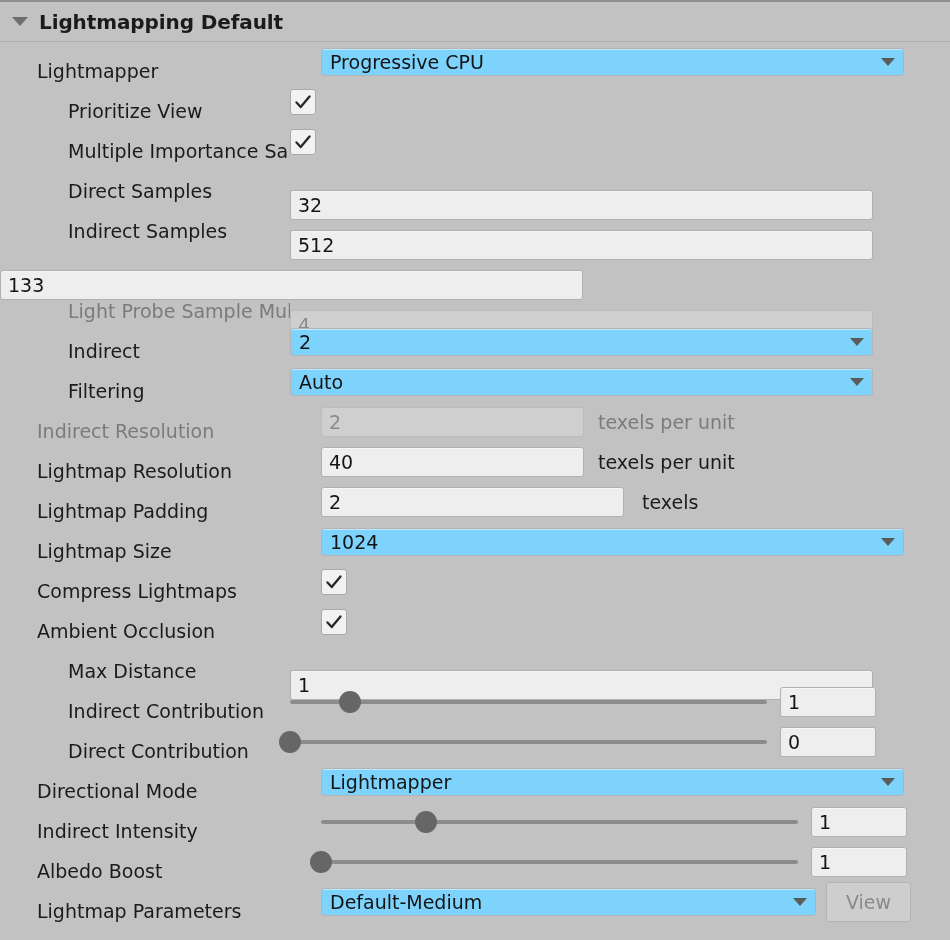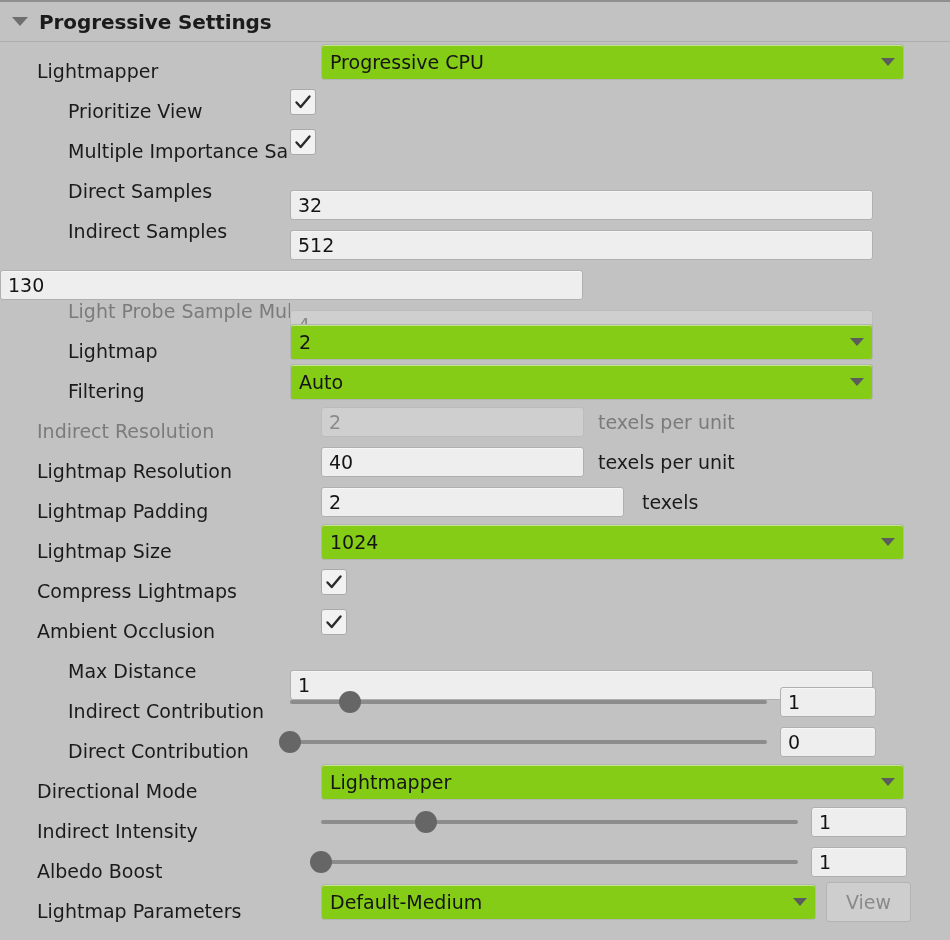--- a/index.html
+++ b/index.html
@@ -98,22 +98,22 @@
     color: #8a8a8a;
     box-shadow: none;
   }
   .textfield.full { width: 583px; margin-top: 45px; }
   .textfield.unit { width: 263px; }
   .textfield.unit-wide { width: 303px; }
   .textfield.num { width: 96px; }
 
   
   .dropdown {
-    height: 36px;
-    background: #84cc16;
+    height: 28px;
+    background: #7dd3fc;
     border: 1px solid #b4b4b4;
     border-radius: 3px;
     box-sizing: border-box;
     display: flex;
     align-items: center;
     padding-left: 8px;
     padding-right: 8px;
     font-size: 19px;
     color: #141414;
     position: relative;
@@ -207,21 +207,21 @@
     flex: 0 0 auto;
   }
 </style>
 </head>
 <body>
 
 <div id="panel">
 
   <div class="header">
     <div class="foldout-arrow"></div>
-    <div class="header-title">Progressive Settings</div>
+    <div class="header-title">Lightmapping Default</div>
   </div>
 
   <div class="row">
     <div class="label indent0">Lightmapper</div>
     <div class="control-area">
       <div class="dropdown full">
         <span class="dd-label">Progressive CPU</span>
         <span class="dd-arrow"></span>
       </div>
     </div>
@@ -258,33 +258,33 @@
 
   <div class="row">
     <div class="label indent1">Indirect Samples</div>
     <div class="control-area">
       <div class="textfield full">512</div>
     </div>
   </div>
 
   <div class="row">
     <div class="control-area">
-      <div class="textfield full">130</div>
+      <div class="textfield full">133</div>
     </div>
   </div>
 
   <div class="row">
     <div class="label indent1 disabled">Light Probe Sample Mul</div>
     <div class="control-area">
       <div class="textfield full disabled">4</div>
     </div>
   </div>
 
   <div class="row">
-    <div class="label indent1">Lightmap</div>
+    <div class="label indent1">Indirect</div>
     <div class="control-area">
       <div class="dropdown full">
         <span class="dd-label">2</span>
         <span class="dd-arrow"></span>
       </div>
     </div>
   </div>
 
   <div class="row">
     <div class="label indent1">Filtering</div>

